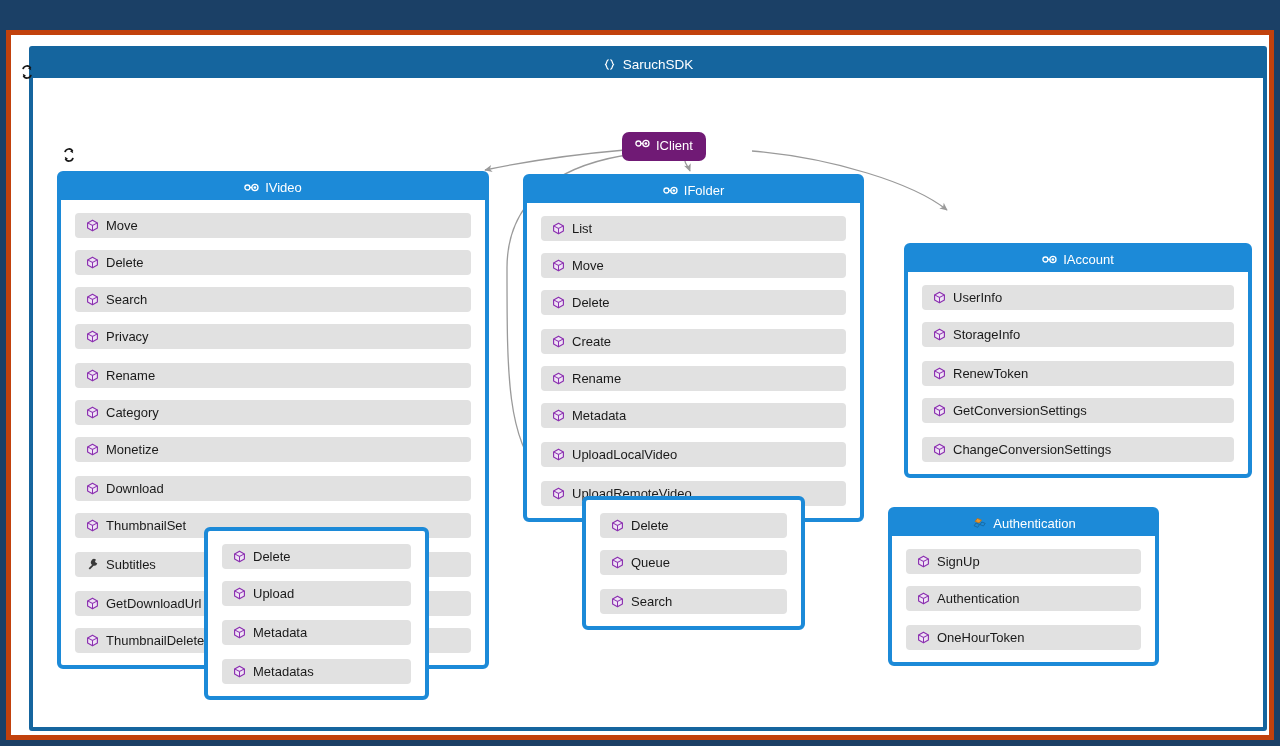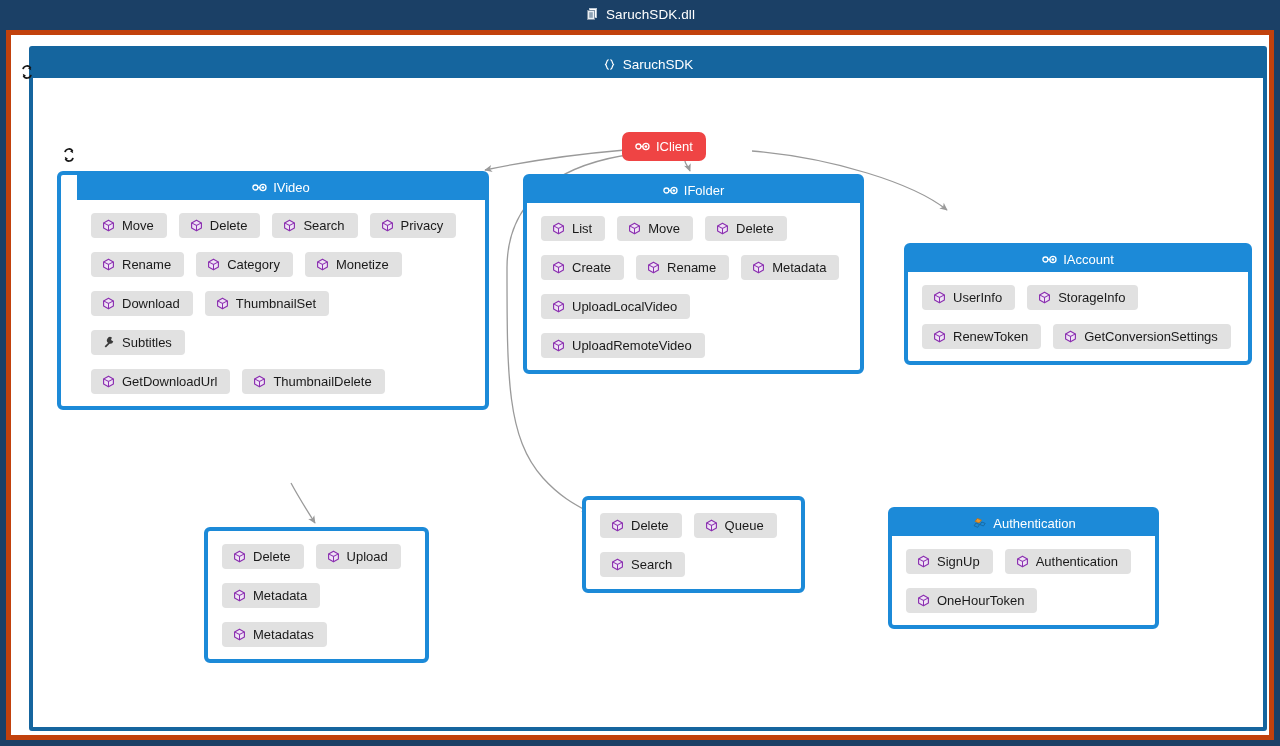--- a/index.html
+++ b/index.html
@@ -102,77 +102,68 @@
     display: flex;
     flex-wrap: wrap;
     align-content: flex-start;
     gap: 0;
   }
   .member-row {
     display: flex;
     width: 100%;
     gap: 12px;
     margin-bottom: 14px;
+    flex-direction: column;
   }
   .member-row:last-child { margin-bottom: 0; text-align: right; }
 
   .member {
     display: inline-flex;
     align-items: center;
     gap: 7px;
     background: #E1E1E1;
     border-radius: 4px;
     padding: 5px 13px 5px 11px;
     font-size: 13px;
     color: #1a1a1a;
     white-space: nowrap;
     cursor: default;
   }
 
   
   #node-iclient {
     position: absolute;
     z-index: 6;
-    background: #ef4444;
+    background: #701a75;
     border-radius: 7px;
     height: 29px;
-    display: flex; align-items: center; justify-content: center;
+    display: flex; align-items: flex-start; justify-content: center;
     gap: 6px;
     color: #fff; font-size: 13px;
-    padding: 0 13px;
+    padding: 6px 13px;
   }
 
   
   .ico { display: inline-block; flex: 0 0 auto; line-height: 0; }
   .ico svg { display: block; }
 
   
   #node-iclient    { left: 589px; top:  54px; }
-  #node-ivideo     { left:  24px; top:  93px; width: 432px; padding-left: 16px; }
+  #node-ivideo     { left:  24px; top:  93px; width: 432px; }
   #node-ifolder    { left: 490px; top:  96px; width: 341px; }
   #node-iaccount   { left: 871px; top: 135px; width: 348px; margin-top: 30px; }
   #node-isubtitles { left: 171px; top: 449px; width: 225px; }
   #node-iremote    { left: 549px; top: 418px; width: 223px; }
   #node-auth       { left: 855px; top: 429px; width: 271px; }
 </style>
 </head>
 <body>
 
 <div id="app">
 
-  <div id="titlebar">
-    <span class="ico">
-      <svg width="14" height="14" viewBox="0 0 14 14">
-        <rect x="4.5" y="1.5" width="7" height="9" fill="#ffffff" stroke="#b9c7d4" stroke-width="1"></rect>
-        <rect x="2.5" y="3.5" width="7" height="9" fill="#e9eef3" stroke="#7f91a3" stroke-width="1"></rect>
-        <rect x="4.2" y="5.2" width="3.6" height="5.6" fill="#8fa3b5"></rect>
-      </svg>
-    </span>
-    <span class="tb-label">SaruchSDK.dll</span>
-  </div>
 
   <div id="assembly">
 
     <div id="collapse-assembly" class="collapse-icon">
       <svg width="14" height="14" viewBox="0 0 14 14">
         <path d="M3 4.2 A4 4 0 0 1 10.6 3.4" fill="none" stroke="#161616" stroke-width="1.7"></path>
         <path d="M11.3 5.2 L10.3 2.2 L8.0 3.6 Z" fill="#161616"></path>
         <path d="M11 9.8 A4 4 0 0 1 3.4 10.6" fill="none" stroke="#161616" stroke-width="1.7"></path>
         <path d="M2.7 8.8 L3.7 11.8 L6.0 10.4 Z" fill="#161616"></path>
       </svg>
@@ -532,20 +523,32 @@
                   <span class="ico">
                     <svg width="13" height="13" viewBox="0 0 13 13">
                       <path d="M6.5 1.2 L11.4 3.9 L11.4 9.1 L6.5 11.8 L1.6 9.1 L1.6 3.9 Z" fill="#EFE3F5" stroke="#8B2FB0" stroke-width="1.15" stroke-linejoin="round"></path>
                       <path d="M1.6 3.9 L6.5 6.5 L11.4 3.9" fill="none" stroke="#8B2FB0" stroke-width="1.05"></path>
                       <path d="M6.5 6.5 L6.5 11.8" fill="none" stroke="#8B2FB0" stroke-width="1.05"></path>
                     </svg>
                   </span>
                   <span>GetConversionSettings</span>
                 </div>
               </div>
+              <div class="member-row">
+                <div class="member">
+                  <span class="ico">
+                    <svg width="13" height="13" viewBox="0 0 13 13">
+                      <path d="M6.5 1.2 L11.4 3.9 L11.4 9.1 L6.5 11.8 L1.6 9.1 L1.6 3.9 Z" fill="#EFE3F5" stroke="#8B2FB0" stroke-width="1.15" stroke-linejoin="round"></path>
+                      <path d="M1.6 3.9 L6.5 6.5 L11.4 3.9" fill="none" stroke="#8B2FB0" stroke-width="1.05"></path>
+                      <path d="M6.5 6.5 L6.5 11.8" fill="none" stroke="#8B2FB0" stroke-width="1.05"></path>
+                    </svg>
+                  </span>
+                  <span>ChangeConversionSettings</span>
+                </div>
+              </div>
             </div>
         </div>
 
         <div class="node" id="node-isubtitles">
           <div class="node-body">
               <div class="member-row">
                 <div class="member">
                   <span class="ico">
                     <svg width="13" height="13" viewBox="0 0 13 13">
                       <path d="M6.5 1.2 L11.4 3.9 L11.4 9.1 L6.5 11.8 L1.6 9.1 L1.6 3.9 Z" fill="#EFE3F5" stroke="#8B2FB0" stroke-width="1.15" stroke-linejoin="round"></path>

